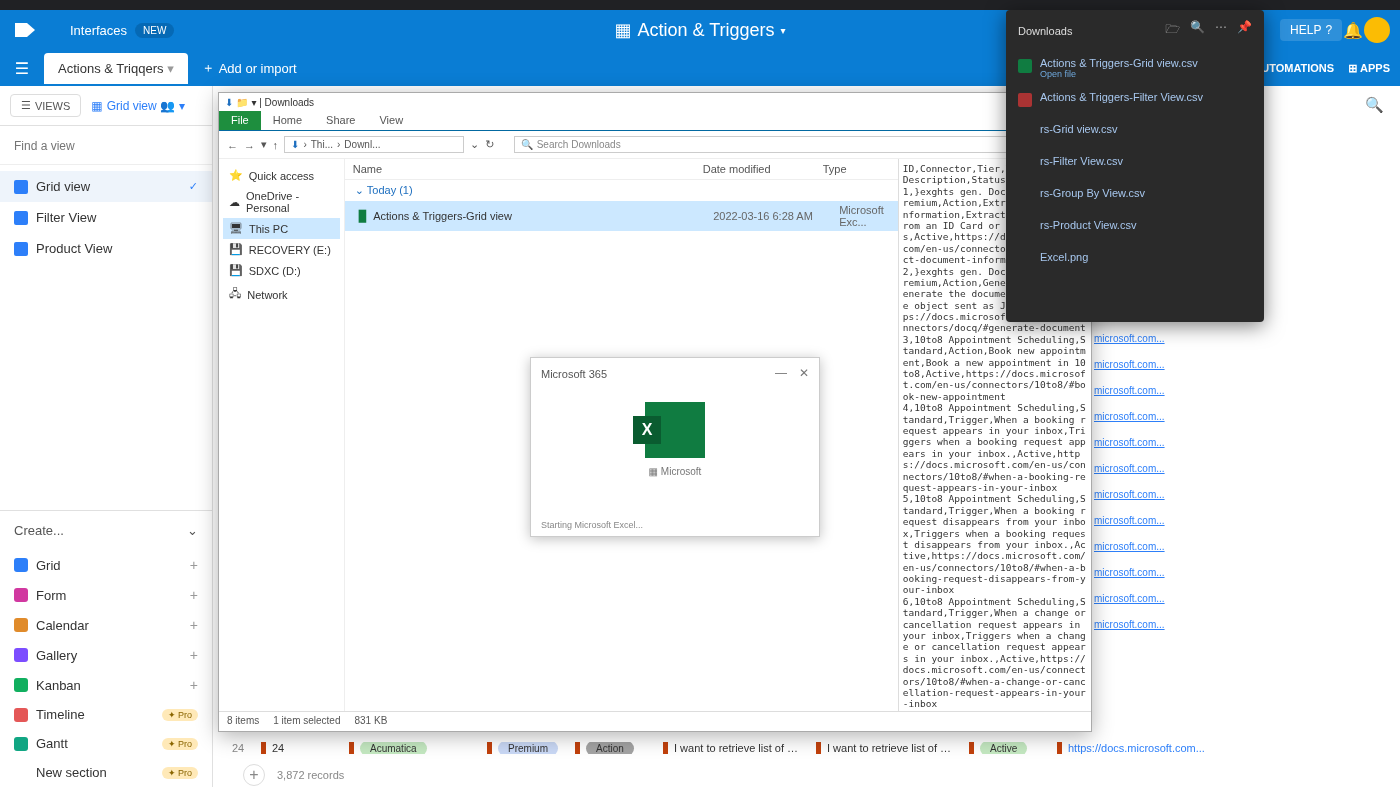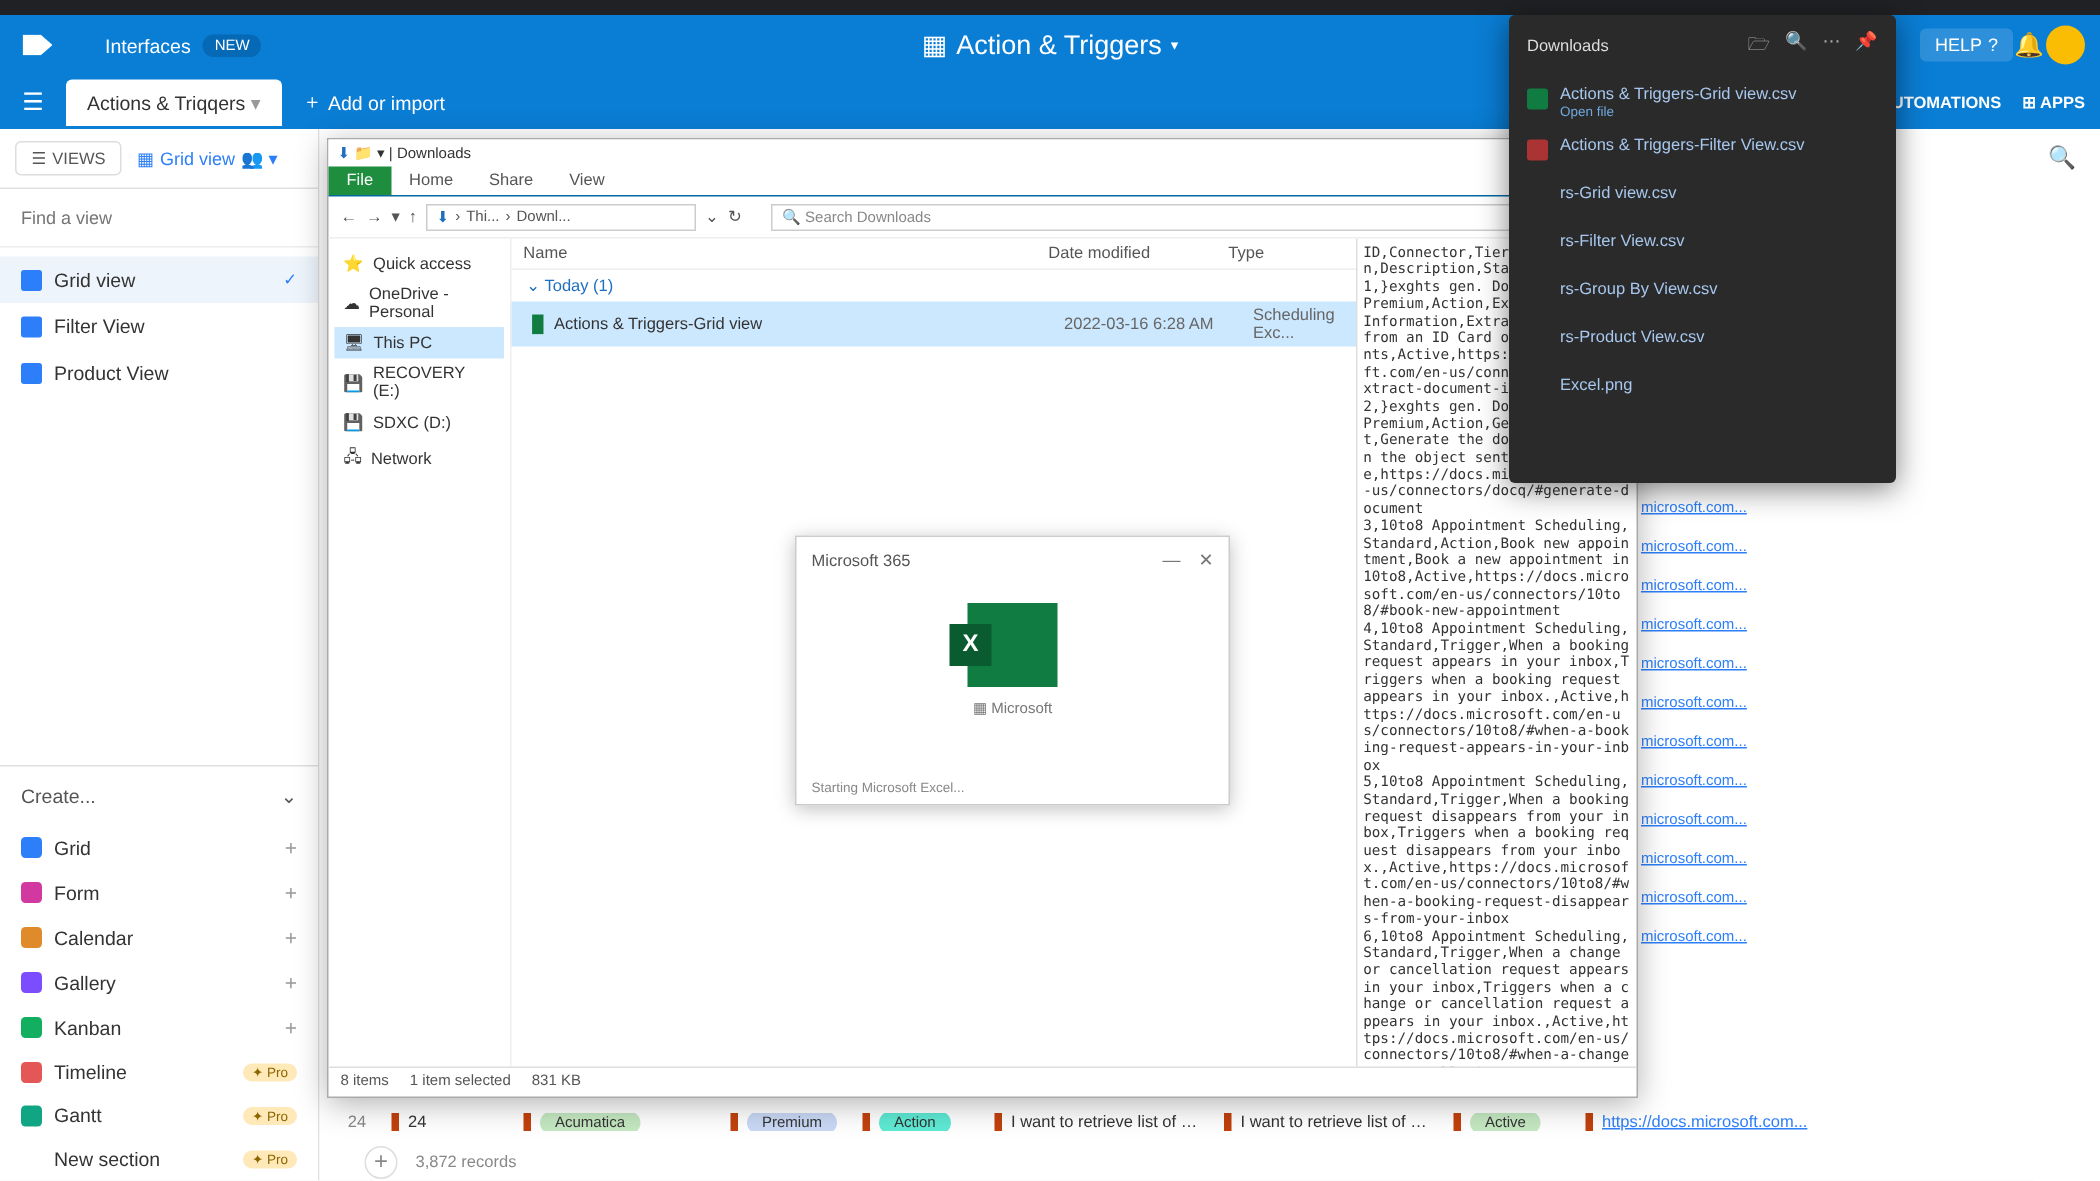--- a/index.html
+++ b/index.html
@@ -232,25 +232,25 @@
         </div>
         <div class="grid-bg-row" style="top: 526px; left: 870px; width: 100px;">
           <span class="cell" style="width:100px;color:#2d7ff9;text-decoration:underline;font-size:10px">microsoft.com...</span>
         </div>
       </div>
     <div class="grid-bg-row" style="top:650px">
       <span class="row-num">24</span>
       <span class="cell" style="width:80px">24</span>
       <span class="cell" style="width:130px"><span class="badge" style="background:#c4e8c1">Acumatica</span></span>
       <span class="cell" style="width:80px"><span class="badge" style="background:#c9d8f5">Premium</span></span>
-      <span class="cell" style="width:80px"><span class="badge" style="background:#5eead4">Action</span></span>
+      <span class="cell" style="width:80px"><span class="badge" style="background:#a3a3a3">Action</span></span>
       <span class="cell" style="width:145px">I want to retrieve list of Cus...</span>
       <span class="cell" style="width:145px">I want to retrieve list of Cus...</span>
       <span class="cell" style="width:80px"><span class="badge" style="background:#c4e8c1">Active</span></span>
-      <span class="cell" style="width:160px;color:#2d7ff9;text-decoration:underline">https://docs.microsoft.com...</span>
+      <span class="cell" style="width:160px;color:#2d7ff9;">https://docs.microsoft.com...</span>
     </div>
     <div style="position:absolute;top:678px;left:10px;display:flex;align-items:center">
       <div class="add-row">+</div>
       <span class="record-count">3,872 records</span>
     </div>
   </div>
 </div>
 
 <div class="explorer">
   <div class="ex-titlebar">
@@ -314,21 +314,21 @@
         <span style="flex:0 0 350px">Name</span>
         <span style="flex:0 0 120px">Date modified</span>
         <span>Type</span>
       </div>
       <div class="ex-files">
         <div class="ex-group">⌄ <span>Today (1)</span></div>
         <div class="ex-file sel">
           <span style="color:#107c41">▉</span>
           <span style="flex:0 0 334px">Actions &amp; Triggers-Grid view</span>
           <span style="flex:0 0 120px;color:#666">2022-03-16 6:28 AM</span>
-          <span style="color:#666">Scheduling Exc...</span>
+          <span style="color:#666">Microsoft Exc...</span>
         </div>
       </div>
     </div>
     <div class="ex-preview">ID,Connector,Tier,Type,Function,Description,Status,Link
 1,}exghts gen. Document &amp; more,Premium,Action,Extract document Information,Extract information from an ID Card or other documents,Active,https://docs.microsoft.com/en-us/connectors/docq/#extract-document-information
 2,}exghts gen. Document &amp; more,Premium,Action,GenerateDocument,Generate the document based on the object sent as JSON,Active,https://docs.microsoft.com/en-us/connectors/docq/#generate-document
 3,10to8 Appointment Scheduling,Standard,Action,Book new appointment,Book a new appointment in 10to8,Active,https://docs.microsoft.com/en-us/connectors/10to8/#book-new-appointment
 4,10to8 Appointment Scheduling,Standard,Trigger,When a booking request appears in your inbox,Triggers when a booking request appears in your inbox.,Active,https://docs.microsoft.com/en-us/connectors/10to8/#when-a-booking-request-appears-in-your-inbox
 5,10to8 Appointment Scheduling,Standard,Trigger,When a booking request disappears from your inbox,Triggers when a booking request disappears from your inbox.,Active,https://docs.microsoft.com/en-us/connectors/10to8/#when-a-booking-request-disappears-from-your-inbox
 6,10to8 Appointment Scheduling,Standard,Trigger,When a change or cancellation request appears in your inbox,Triggers when a change or cancellation request appears in your inbox.,Active,https://docs.microsoft.com/en-us/connectors/10to8/#when-a-change-or-cancellation-request-appears-in-your-inbox

